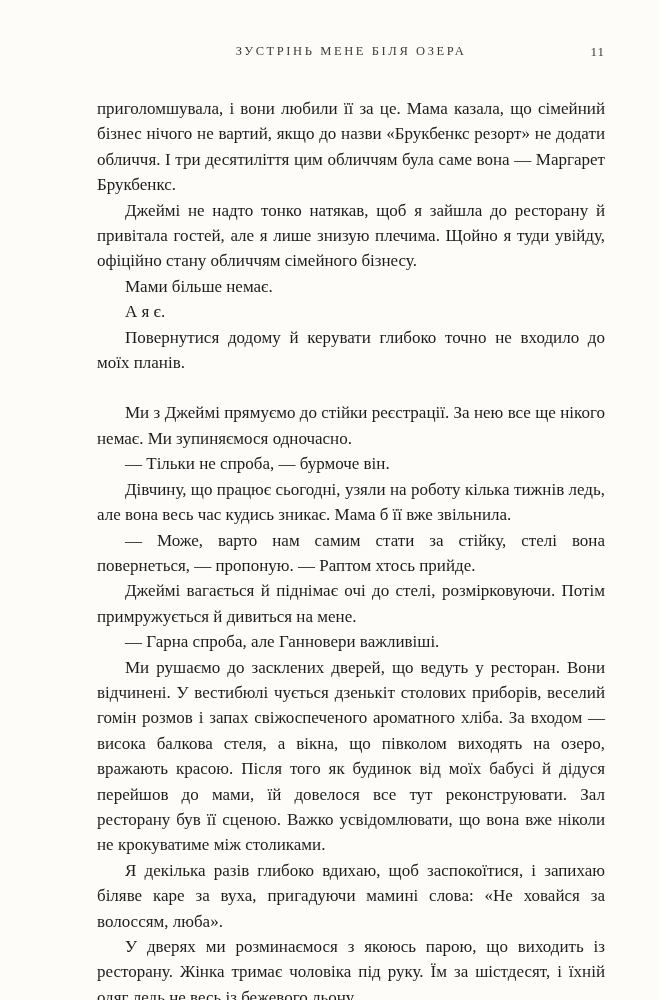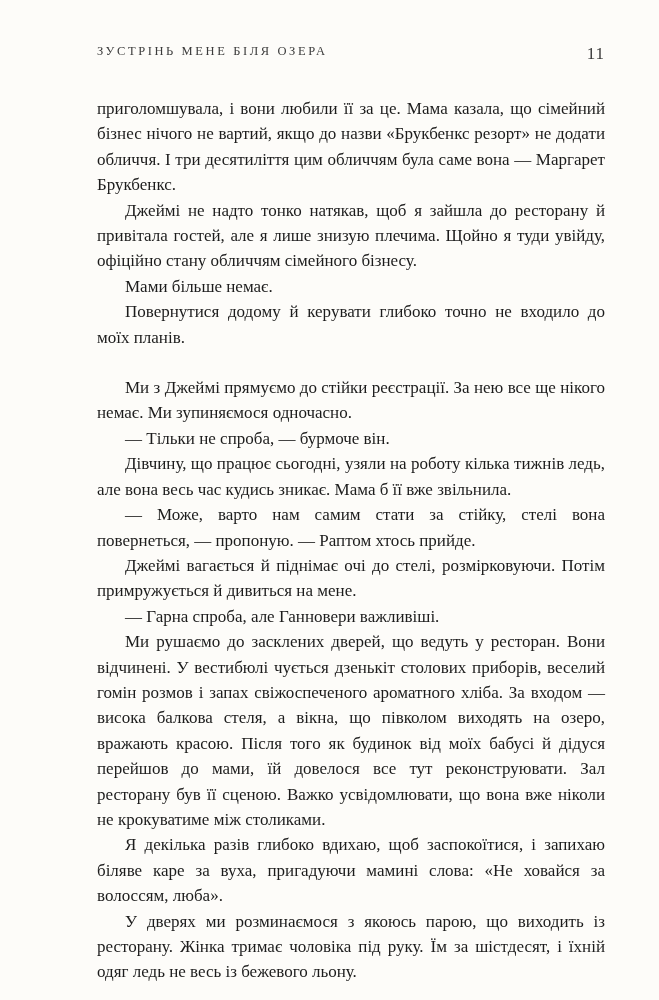--- a/index.html
+++ b/index.html
@@ -21,31 +21,32 @@
   }
 
   .page-header {
     position: relative;
     height: 18px;
     margin-bottom: 34px;
   }
 
   .running-title {
     display: block;
+    text-align: center;
     font-size: 12.5px;
     letter-spacing: 2.6px;
     color: #3b3b3b;
     font-weight: 400;
   }
 
   .page-number {
     position: absolute;
     right: 0;
     top: 0;
-    font-size: 17px;
+    font-size: 13px;
     letter-spacing: 1px;
     color: #3b3b3b;
   }
 
   .page-body {
     font-size: 17px;
     line-height: 25.4px;
     text-align: justify;
   }
 
@@ -67,20 +68,21 @@
 
 <div class="book-page">
   <header class="page-header">
     <span class="running-title">ЗУСТРІНЬ МЕНЕ БІЛЯ ОЗЕРА</span>
     <span class="page-number">11</span>
   </header>
   <main class="page-body">
       <p class="para">приголомшувала, і вони любили її за це. Мама казала, що сімейний бізнес нічого не вартий, якщо до назви «Брукбенкс резорт» не додати обличчя. І три десятиліття цим обличчям була саме вона — Маргарет Брукбенкс.</p>
       <p class="para indent">Джеймі не надто тонко натякав, щоб я зайшла до ресторану й привітала гостей, але я лише знизую плечима. Щойно я туди увійду, офіційно стану обличчям сімейного бізнесу.</p>
       <p class="para indent">Мами більше немає.</p>
+      <p class="para indent">А я є.</p>
       <p class="para indent">Повернутися додому й керувати глибоко точно не входило до моїх планів.</p>
       <p class="para indent scene-break">Ми з Джеймі прямуємо до стійки реєстрації. За нею все ще нікого немає. Ми зупиняємося одночасно.</p>
       <p class="para indent">— Тільки не спроба, — бурмоче він.</p>
       <p class="para indent">Дівчину, що працює сьогодні, узяли на роботу кілька тижнів ледь, але вона весь час кудись зникає. Мама б її вже звільнила.</p>
       <p class="para indent">— Може, варто нам самим стати за стійку, стелі вона повернеться, — пропоную. — Раптом хтось прийде.</p>
       <p class="para indent">Джеймі вагається й піднімає очі до стелі, розмірковуючи. Потім примружується й дивиться на мене.</p>
       <p class="para indent">— Гарна спроба, але Ганновери важливіші.</p>
       <p class="para indent">Ми рушаємо до засклених дверей, що ведуть у ресторан. Вони відчинені. У вестибюлі чується дзенькіт столових приборів, веселий гомін розмов і запах свіжоспеченого ароматного хліба. За входом — висока балкова стеля, а вікна, що півколом виходять на озеро, вражають красою. Після того як будинок від моїх бабусі й дідуся перейшов до мами, їй довелося все тут реконструювати. Зал ресторану був її сценою. Важко усвідомлювати, що вона вже ніколи не крокуватиме між столиками.</p>
       <p class="para indent">Я декілька разів глибоко вдихаю, щоб заспокоїтися, і запихаю біляве каре за вуха, пригадуючи мамині слова: «Не ховайся за волоссям, люба».</p>
       <p class="para indent">У дверях ми розминаємося з якоюсь парою, що виходить із ресторану. Жінка тримає чоловіка під руку. Їм за шістдесят, і їхній одяг ледь не весь із бежевого льону.</p>

